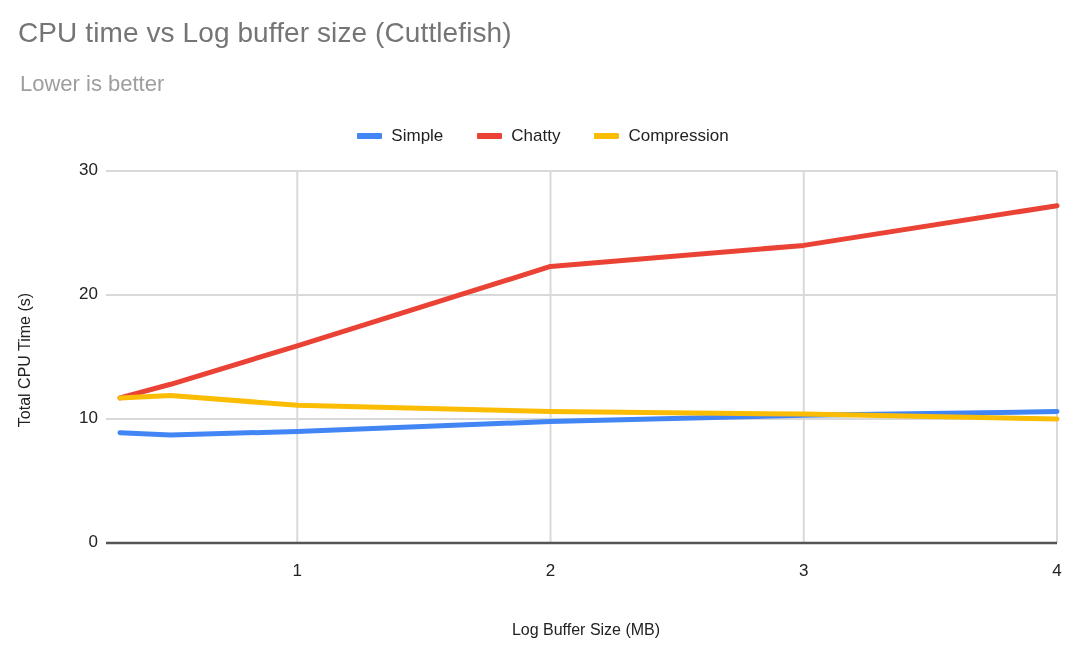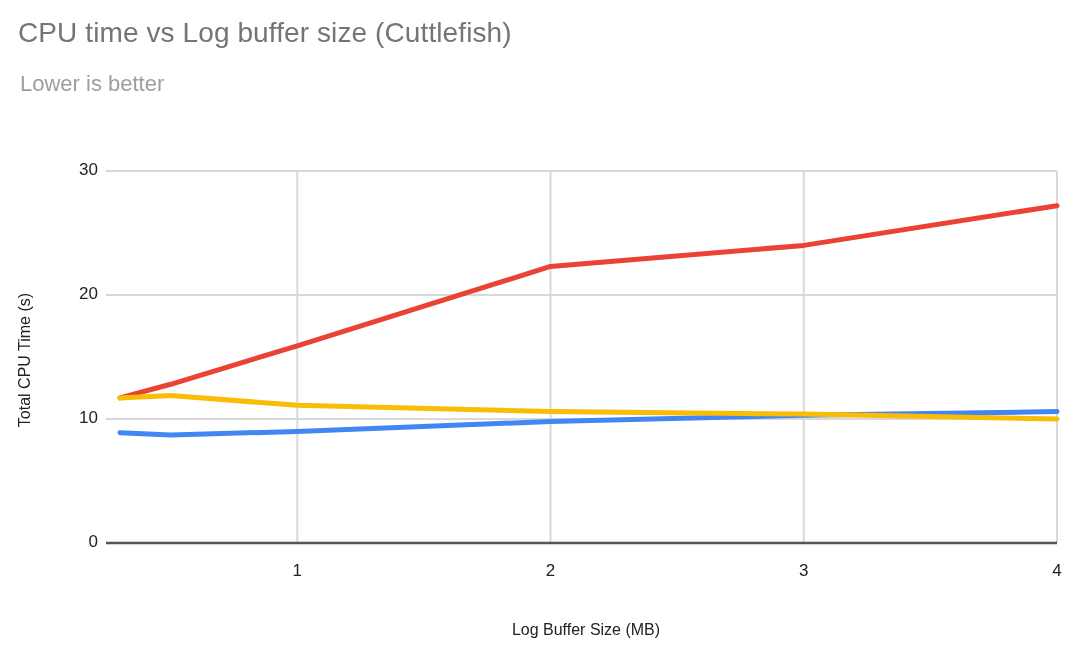--- a/index.html
+++ b/index.html
@@ -95,20 +95,34 @@
 </style>
 </head>
 <body>
 
 <div class="chart-root">
 
   <div class="chart-title">CPU time vs Log buffer size (Cuttlefish)</div>
 
   <div class="chart-subtitle">Lower is better</div>
 
+  <div class="legend" id="legend-host">
+      <div class="legend-item">
+        <span class="legend-swatch" style="background: rgb(66, 133, 244);"></span>
+        <span class="legend-label">Simple</span>
+      </div>
+      <div class="legend-item">
+        <span class="legend-swatch" style="background: rgb(234, 67, 53);"></span>
+        <span class="legend-label">Chatty</span>
+      </div>
+      <div class="legend-item">
+        <span class="legend-swatch" style="background: rgb(251, 188, 4);"></span>
+        <span class="legend-label">Compression</span>
+      </div>
+    </div>
 
   <svg class="plot-svg" viewBox="0 0 1086 654">
     <g id="gridlines-y">
         <line x1="120" y1="419" x2="1057" y2="419" stroke="#d9d9d9" stroke-width="2"></line>
         <line x1="120" y1="295" x2="1057" y2="295" stroke="#d9d9d9" stroke-width="2"></line>
         <line x1="120" y1="171" x2="1057" y2="171" stroke="#d9d9d9" stroke-width="2"></line>
       </g>
     <g id="gridlines-x">
         <line x1="297.27027027027026" y1="171" x2="297.27027027027026" y2="543" stroke="#d9d9d9" stroke-width="2"></line>
         <line x1="550.5135135135135" y1="171" x2="550.5135135135135" y2="543" stroke="#d9d9d9" stroke-width="2"></line>

